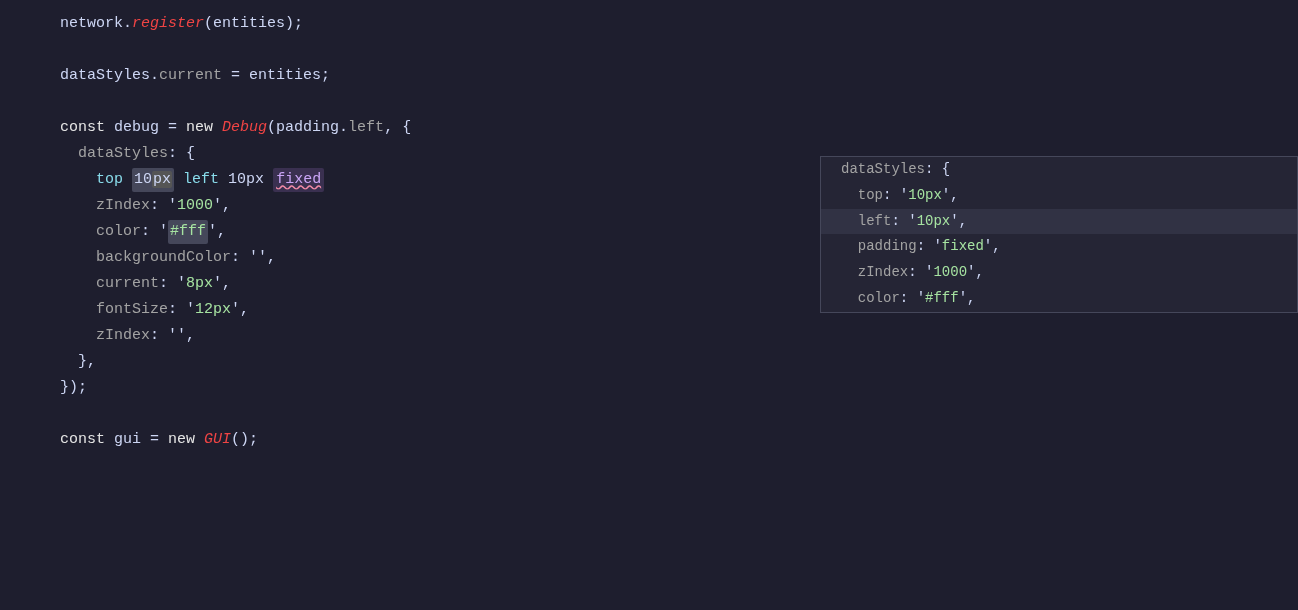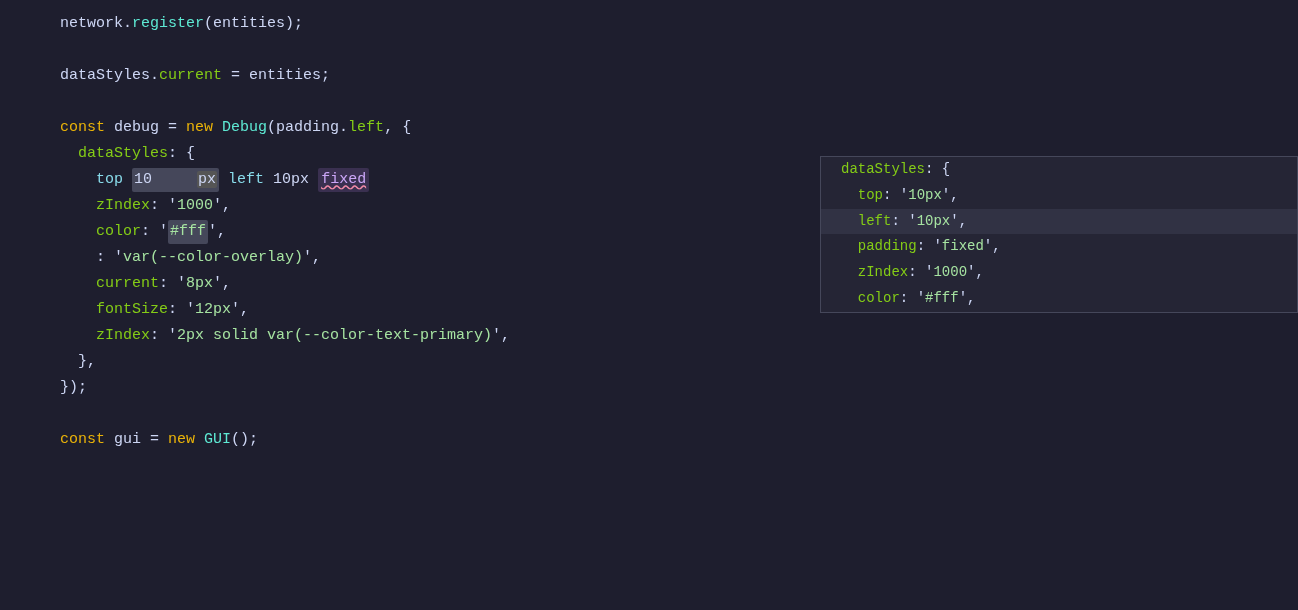--- a/index.html
+++ b/index.html
@@ -26,32 +26,31 @@
     .code-line {
       display: flex;
       padding: 0 20px 0 60px;
       min-height: 26px;
       align-items: flex-end;
       white-space: pre;
       position: relative;
     }
 
     
-    .kw { color: #eab308; font-family: Liberation Mono, monospace; } 
-    .fn { color: #5eead4; } 
+    .kw { color: #e5e5e5; font-family: Liberation Mono, monospace; } 
+    .fn { color: #ef4444; font-style: italic; } 
     .var { color: #cdd6f4; } 
-    .prop { color: #84cc16; } 
+    .prop { color: #a3a3a3; } 
     .str { color: #a6e3a1; } 
     .punc { color: #cdd6f4; }
 
     
     .sel-highlight {
       background-color: #3d4565;
       border-radius: 2px;
-      margin-left: 45px;
     }
 
     
     .squiggly {
       text-decoration: underline wavy #f38ba8;
       text-decoration-skip-ink: none;
     }
 
     
     .autocomplete-panel {
@@ -122,33 +121,33 @@
 
   <div class="code-line">
     <span class="punc">    </span><span class="prop">zIndex</span><span class="punc">: '</span><span class="str">1000</span><span class="punc">',</span>
   </div>
 
   <div class="code-line">
     <span class="punc">    </span><span class="prop">color</span><span class="punc">: '</span><span class="fff-box" style="background:#45475a;border-radius:2px;padding:0 2px;color:#a6e3a1;">#fff</span><span class="punc">',</span>
   </div>
 
   <div class="code-line">
-    <span class="punc">    </span><span class="punc">: '</span><span class="str">var(--color-overlay)</span><span class="punc">',</span>
+    <span class="punc">    </span><span class="prop">backgroundColor</span><span class="punc">: '</span><span class="punc">',</span>
   </div>
 
   <div class="code-line">
     <span class="punc">    </span><span class="prop">current</span><span class="punc">: '</span><span class="str">8px</span><span class="punc">',</span>
   </div>
 
   <div class="code-line">
     <span class="punc">    </span><span class="prop">fontSize</span><span class="punc">: '</span><span class="str">12px</span><span class="punc">',</span>
   </div>
 
   <div class="code-line">
-    <span class="punc">    </span><span class="prop">zIndex</span><span class="punc">: '</span><span class="str">2px solid var(--color-text-primary)</span><span class="punc">',</span>
+    <span class="punc">    </span><span class="prop">zIndex</span><span class="punc">: '</span><span class="punc">',</span>
   </div>
 
   <div class="code-line">
     <span class="punc">  },</span>
   </div>
 
   <div class="code-line">
     <span class="punc">});</span>
   </div>
 

